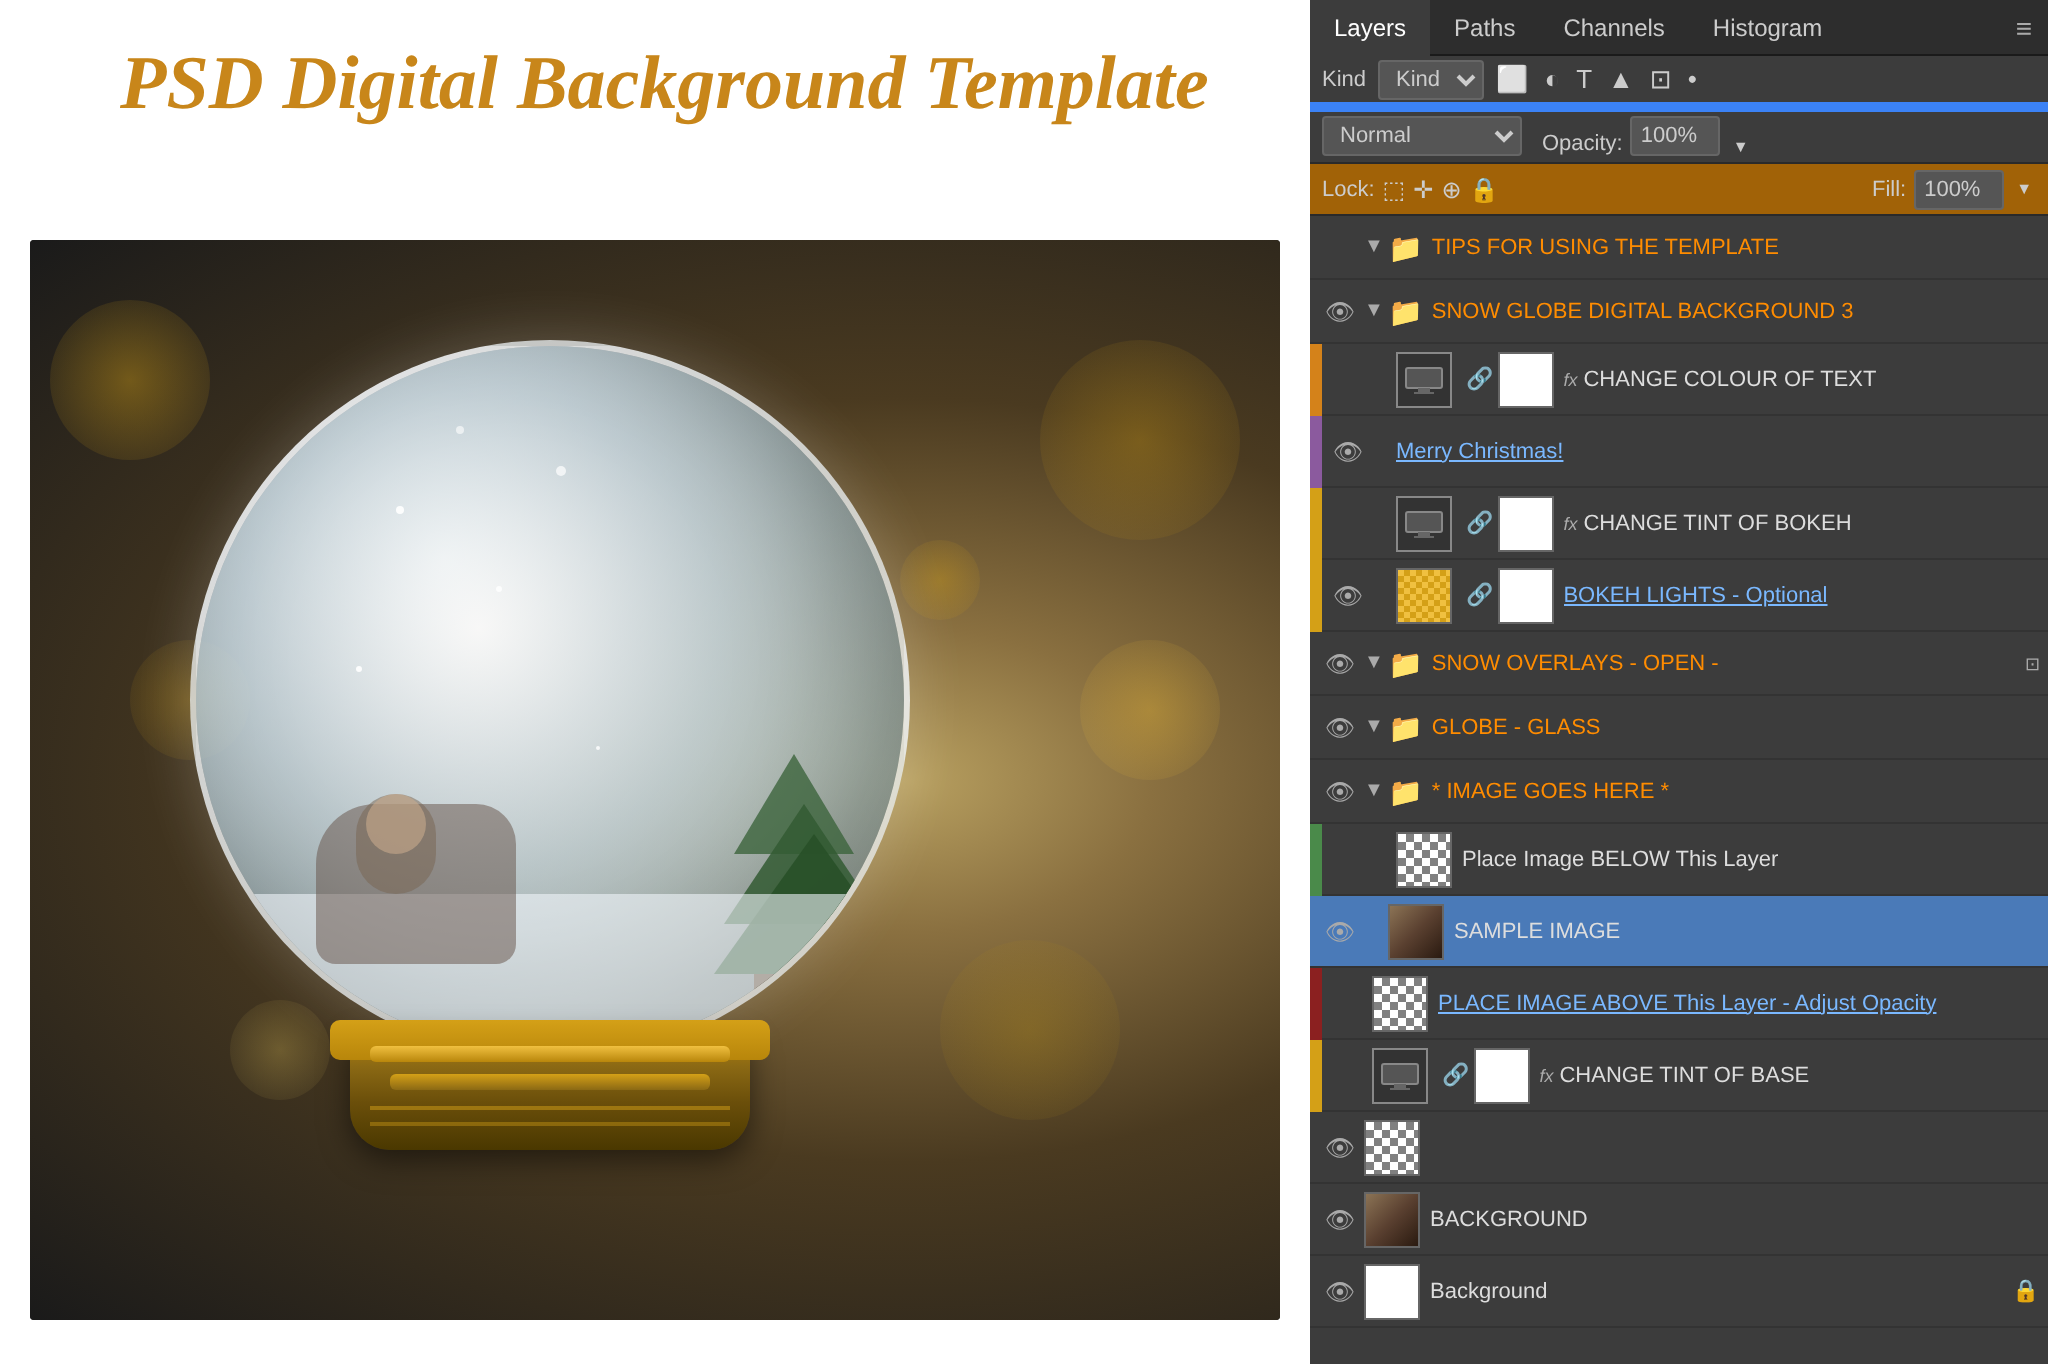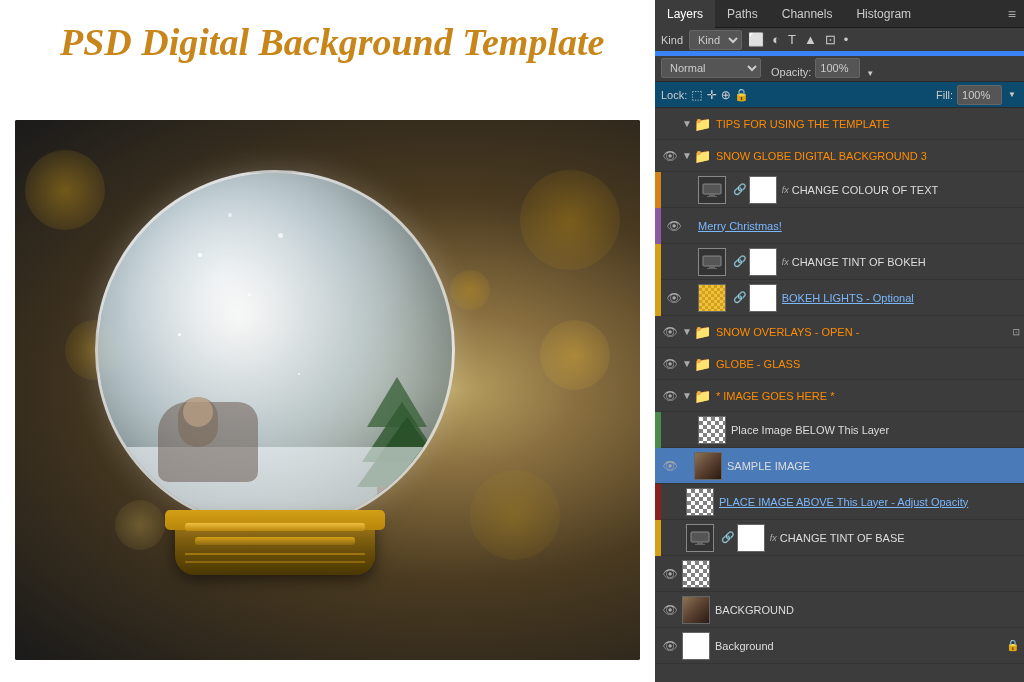--- a/index.html
+++ b/index.html
@@ -226,21 +226,21 @@
       height: 20px;
       border-radius: 2px;
       width: 45px;
     }
 
     
     .lock-row {
       display: flex;
       align-items: center;
       padding: 3px 6px;
-      background: #0c4a6e;
+      background: #a16207;
       height: 26px;
       gap: 4px;
       border-bottom: 1px solid #2a2a2a;
     }
 
     .lock-label {
       font-size: 11px;
       color: #ccc;
     }
 

